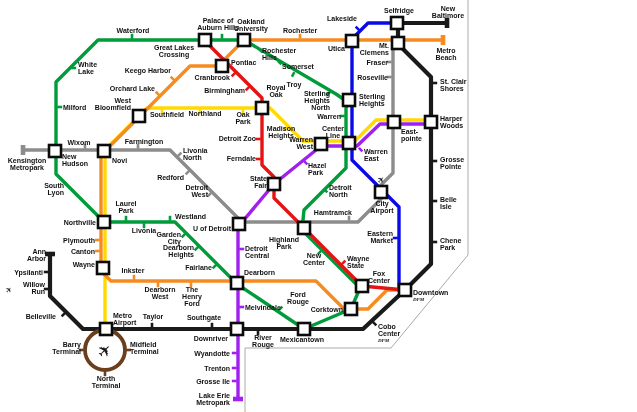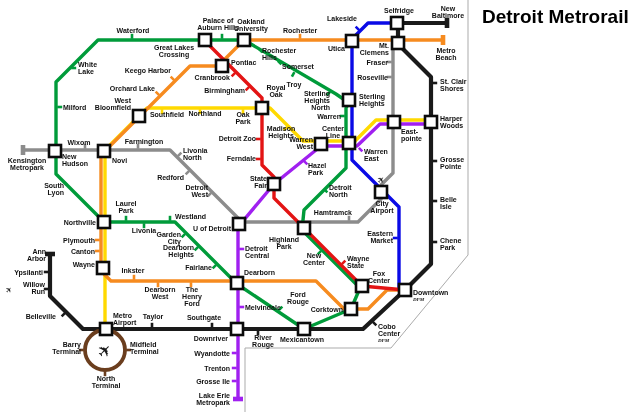--- a/index.html
+++ b/index.html
@@ -247,14 +247,13 @@
         <text x="333" y="131" text-anchor="middle" class="lbl"><tspan x="333" dy="0">Center</tspan><tspan x="333" dy="7">Line</tspan></text>
         <text x="401" y="134" text-anchor="start" class="lbl"><tspan x="401" dy="0">East-</tspan><tspan x="401" dy="7">pointe</tspan></text>
         <text x="440" y="121" text-anchor="start" class="lbl"><tspan x="440" dy="0">Harper</tspan><tspan x="440" dy="7">Woods</tspan></text>
         <text x="382" y="206" text-anchor="middle" class="lbl"><tspan x="382" dy="0">City</tspan><tspan x="382" dy="7">Airport</tspan></text>
         <text x="413" y="295" text-anchor="start" class="lbl"><tspan x="413" dy="0">Downtown</tspan><tspan x="413" dy="6" class="sub">DPM</tspan></text>
       </g>
       <text x="105" y="351" text-anchor="middle" fill="#1A1A1A" font-size="17" dominant-baseline="central" transform="rotate(-45 105 351)">✈</text>
       <text x="381" y="180" text-anchor="middle" fill="#1A1A1A" font-size="9" dominant-baseline="central" transform="rotate(-45 381 180)">✈</text>
       <text x="9" y="290" text-anchor="middle" fill="#1A1A1A" font-size="8" dominant-baseline="central" transform="rotate(-45 9 290)">✈</text>
     </svg>
-  <div id="title">Detroit Metrorail</div>
 </div>
 
 </body></html>

